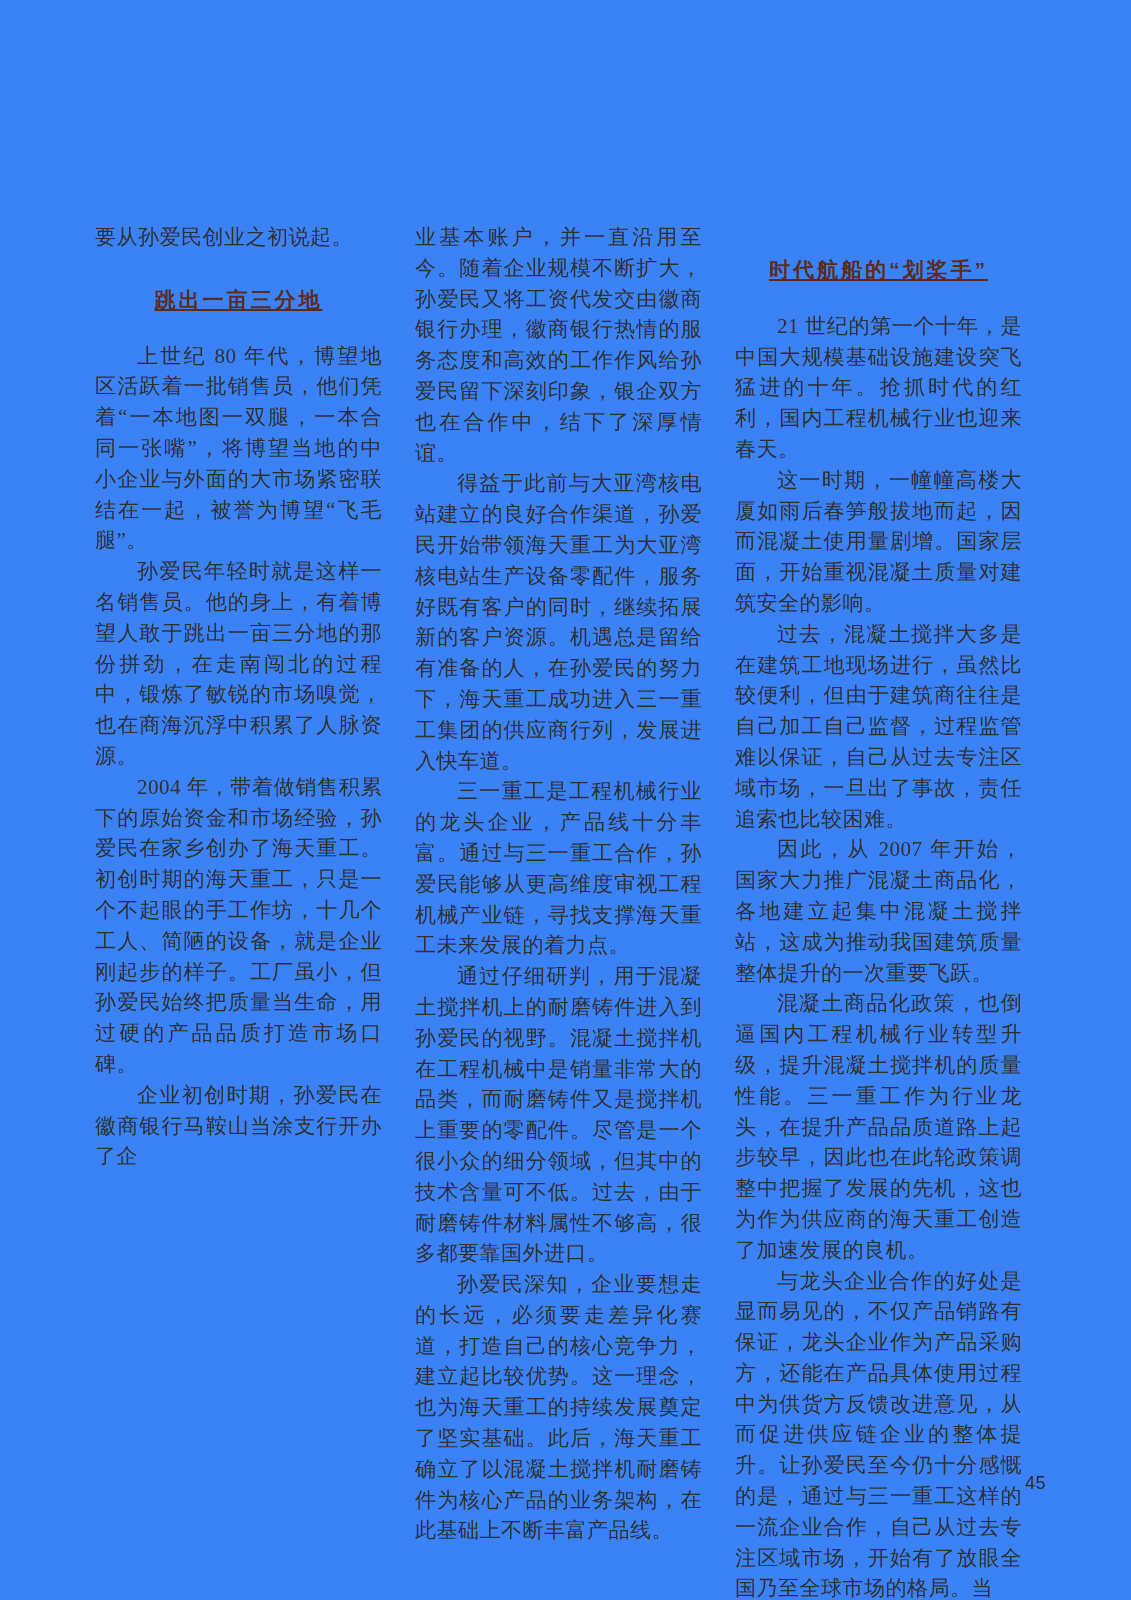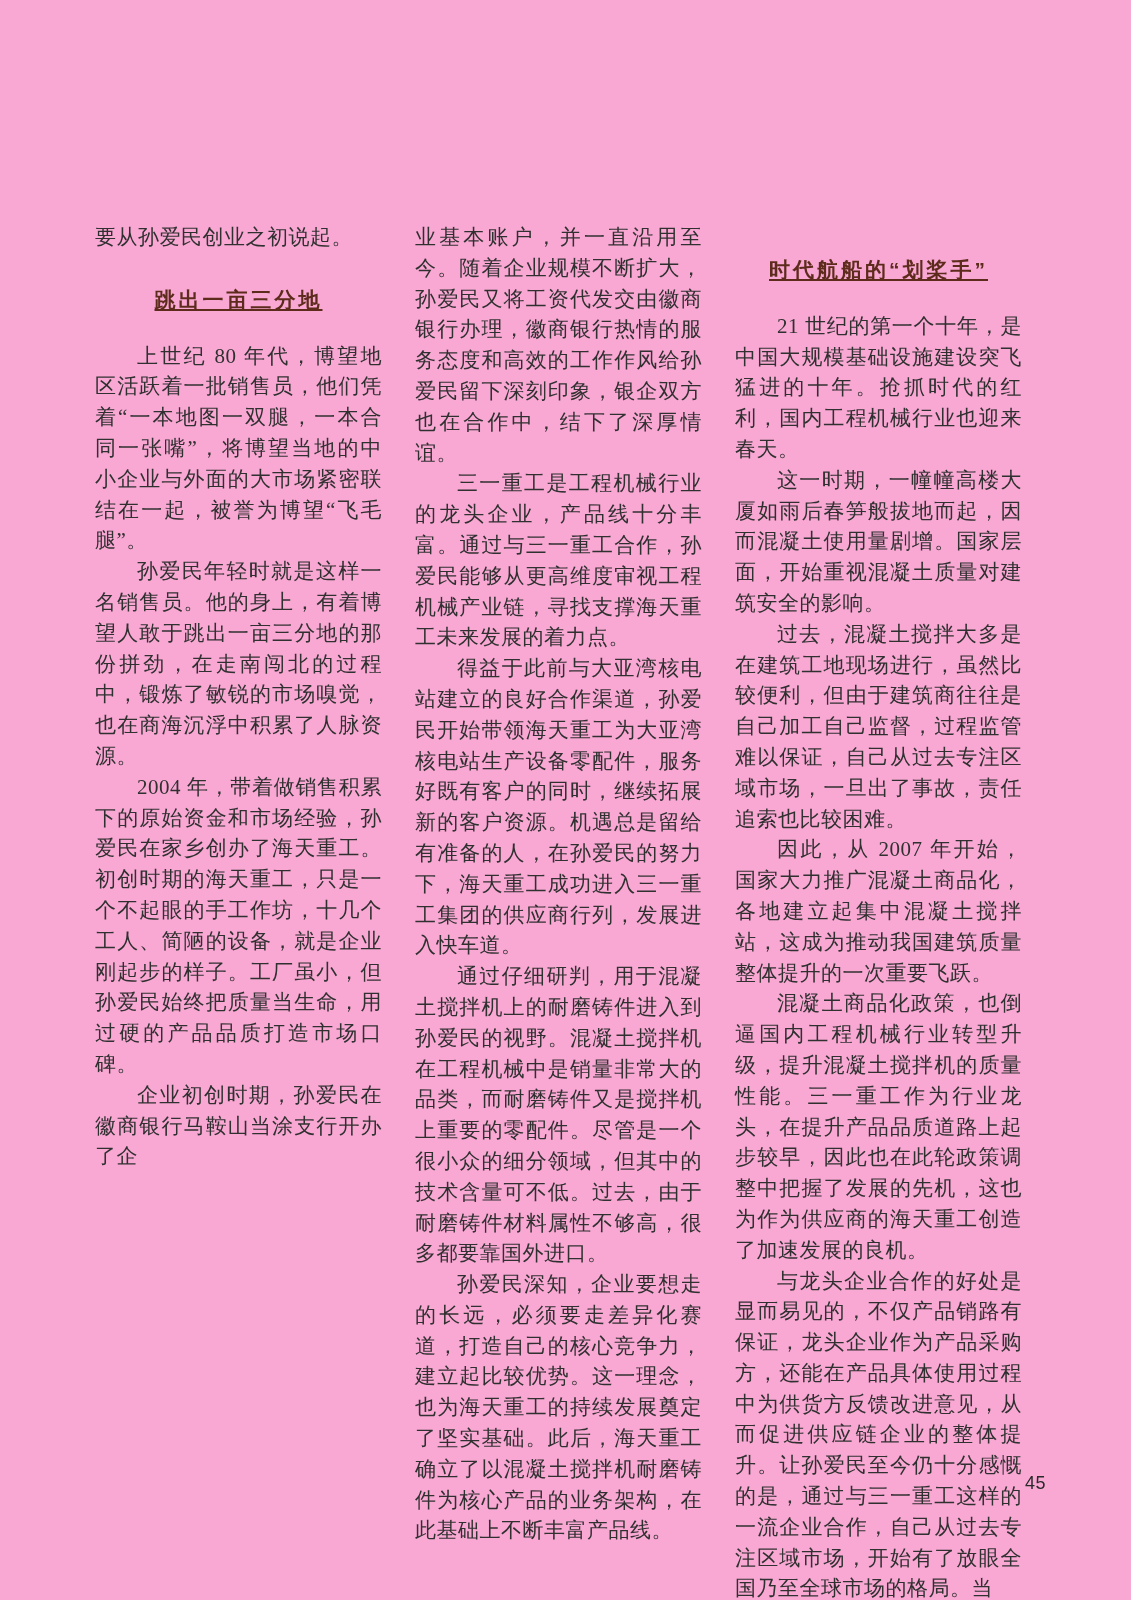--- a/index.html
+++ b/index.html
@@ -12,21 +12,21 @@
     width: 1131px;
     height: 1600px;
     background: #ffffff;
     position: relative;
     overflow: hidden;
     font-family: "Liberation Serif", "DejaVu Serif", serif;
   }
   .page {
     position: absolute;
     inset: 0;
-    background: #f9a8d4;
+    background: #3b82f6;
   }
   .content {
     position: absolute;
     left: 95px;
     top: 222px;
     width: 941px;
     display: flex;
     gap: 33px;
     align-items: flex-start;
   }
@@ -79,22 +79,22 @@
     <div class="col">
         <p class="para continuation">要从孙爱民创业之初说起。</p>
         <h2 class="col-heading">跳出一亩三分地</h2>
         <p class="para">上世纪 80 年代，博望地区活跃着一批销售员，他们凭着“一本地图一双腿，一本合同一张嘴”，将博望当地的中小企业与外面的大市场紧密联结在一起，被誉为博望“飞毛腿”。</p>
         <p class="para">孙爱民年轻时就是这样一名销售员。他的身上，有着博望人敢于跳出一亩三分地的那份拼劲，在走南闯北的过程中，锻炼了敏锐的市场嗅觉，也在商海沉浮中积累了人脉资源。</p>
         <p class="para">2004 年，带着做销售积累下的原始资金和市场经验，孙爱民在家乡创办了海天重工。初创时期的海天重工，只是一个不起眼的手工作坊，十几个工人、简陋的设备，就是企业刚起步的样子。工厂虽小，但孙爱民始终把质量当生命，用过硬的产品品质打造市场口碑。</p>
         <p class="para">企业初创时期，孙爱民在徽商银行马鞍山当涂支行开办了企</p>
       </div>
     <div class="col">
         <p class="para continuation">业基本账户，并一直沿用至今。随着企业规模不断扩大，孙爱民又将工资代发交由徽商银行办理，徽商银行热情的服务态度和高效的工作作风给孙爱民留下深刻印象，银企双方也在合作中，结下了深厚情谊。</p>
+        <p class="para">得益于此前与大亚湾核电站建立的良好合作渠道，孙爱民开始带领海天重工为大亚湾核电站生产设备零配件，服务好既有客户的同时，继续拓展新的客户资源。机遇总是留给有准备的人，在孙爱民的努力下，海天重工成功进入三一重工集团的供应商行列，发展进入快车道。</p>
         <p class="para">三一重工是工程机械行业的龙头企业，产品线十分丰富。通过与三一重工合作，孙爱民能够从更高维度审视工程机械产业链，寻找支撑海天重工未来发展的着力点。</p>
-        <p class="para">得益于此前与大亚湾核电站建立的良好合作渠道，孙爱民开始带领海天重工为大亚湾核电站生产设备零配件，服务好既有客户的同时，继续拓展新的客户资源。机遇总是留给有准备的人，在孙爱民的努力下，海天重工成功进入三一重工集团的供应商行列，发展进入快车道。</p>
         <p class="para">通过仔细研判，用于混凝土搅拌机上的耐磨铸件进入到孙爱民的视野。混凝土搅拌机在工程机械中是销量非常大的品类，而耐磨铸件又是搅拌机上重要的零配件。尽管是一个很小众的细分领域，但其中的技术含量可不低。过去，由于耐磨铸件材料属性不够高，很多都要靠国外进口。</p>
         <p class="para">孙爱民深知，企业要想走的长远，必须要走差异化赛道，打造自己的核心竞争力，建立起比较优势。这一理念，也为海天重工的持续发展奠定了坚实基础。此后，海天重工确立了以混凝土搅拌机耐磨铸件为核心产品的业务架构，在此基础上不断丰富产品线。</p>
       </div>
     <div class="col">
         <h2 class="col-heading first">时代航船的“划桨手”</h2>
         <p class="para">21 世纪的第一个十年，是中国大规模基础设施建设突飞猛进的十年。抢抓时代的红利，国内工程机械行业也迎来春天。</p>
         <p class="para">这一时期，一幢幢高楼大厦如雨后春笋般拔地而起，因而混凝土使用量剧增。国家层面，开始重视混凝土质量对建筑安全的影响。</p>
         <p class="para">过去，混凝土搅拌大多是在建筑工地现场进行，虽然比较便利，但由于建筑商往往是自己加工自己监督，过程监管难以保证，自己从过去专注区域市场，一旦出了事故，责任追索也比较困难。</p>
         <p class="para">因此，从 2007 年开始，国家大力推广混凝土商品化，各地建立起集中混凝土搅拌站，这成为推动我国建筑质量整体提升的一次重要飞跃。</p>
         <p class="para">混凝土商品化政策，也倒逼国内工程机械行业转型升级，提升混凝土搅拌机的质量性能。三一重工作为行业龙头，在提升产品品质道路上起步较早，因此也在此轮政策调整中把握了发展的先机，这也为作为供应商的海天重工创造了加速发展的良机。</p>

